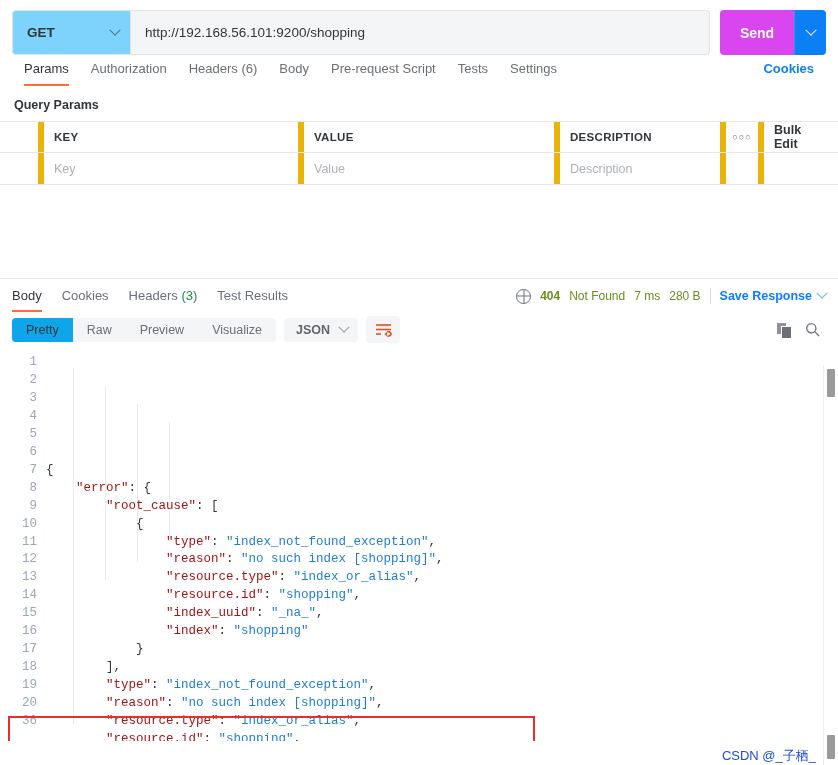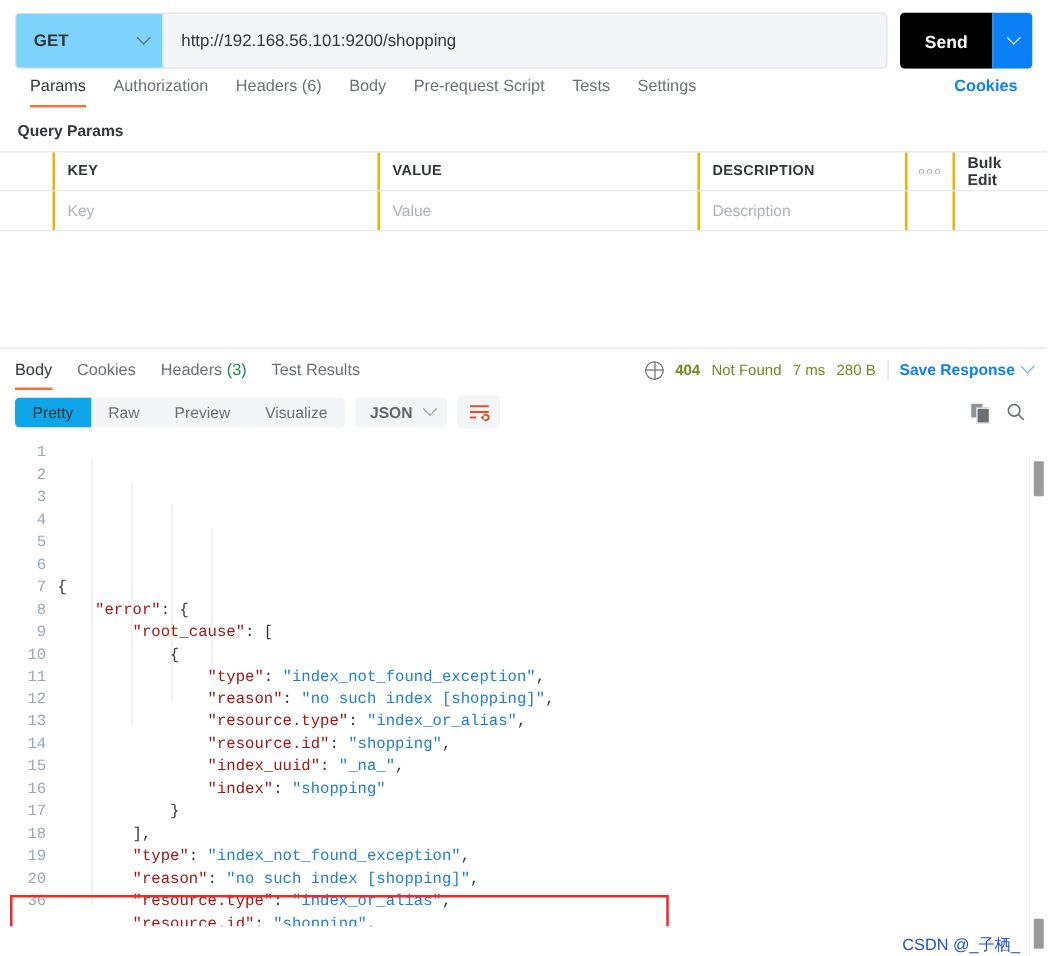--- a/index.html
+++ b/index.html
@@ -47,21 +47,21 @@
     color: #32363b;
     cursor: text;
   }
   .send-group {
     display: flex;
     margin-left: 10px;
     border-radius: 4px;
     overflow: hidden;
   }
   .send-btn {
-    background: #000000;
+    background: #d946ef;
     color: #fff;
     font-size: 14px;
     font-weight: bold;
     width: 74px;
     display: flex;
     align-items: center;
     justify-content: center;
     cursor: pointer;
   }
   .send-caret {
@@ -130,21 +130,21 @@
     width: 100%;
   }
   .prow {
     display: flex;
     height: 31px;
     align-items: stretch;
     border-bottom: 1px solid #e6e8ea;
   }
   .prow:last-child { border-bottom: none; }
   .pcell {
-    border-right: 2px solid #eab308;
+    border-right: 6px solid #eab308;
     display: flex;
     align-items: center;
     padding: 0 10px;
     font-size: 12.5px;
   }
   .pcb { width: 44px; }
   .pkey { width: 260px; }
   .pval { width: 256px; }
   .pdesc { width: 166px; }
   .pdots { width: 38px; justify-content: center; }

